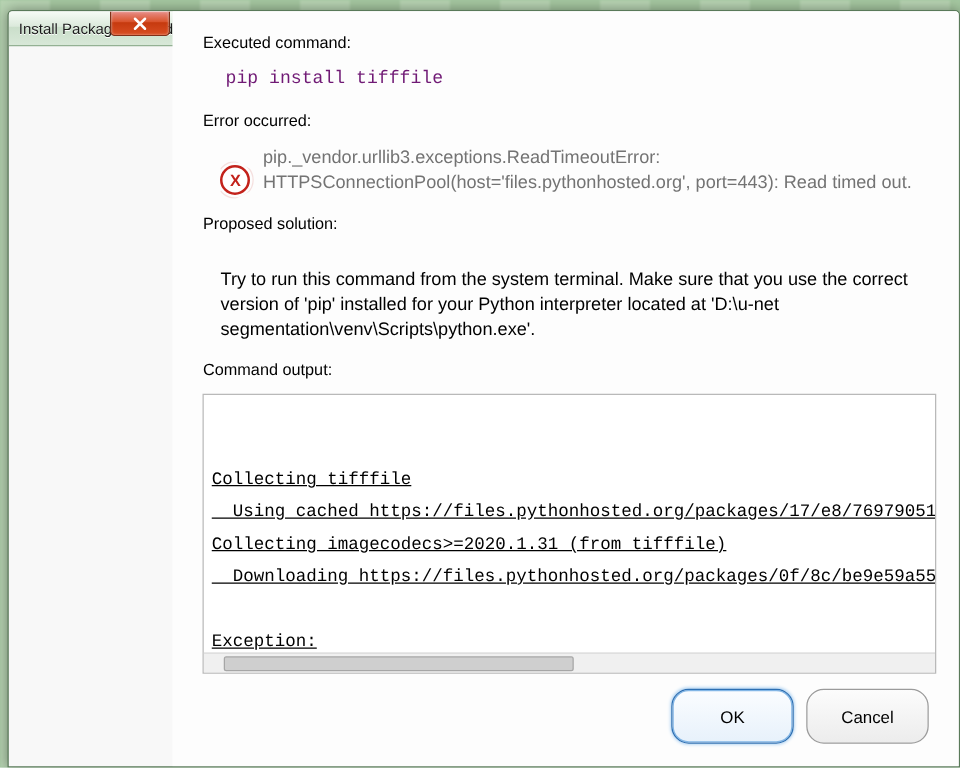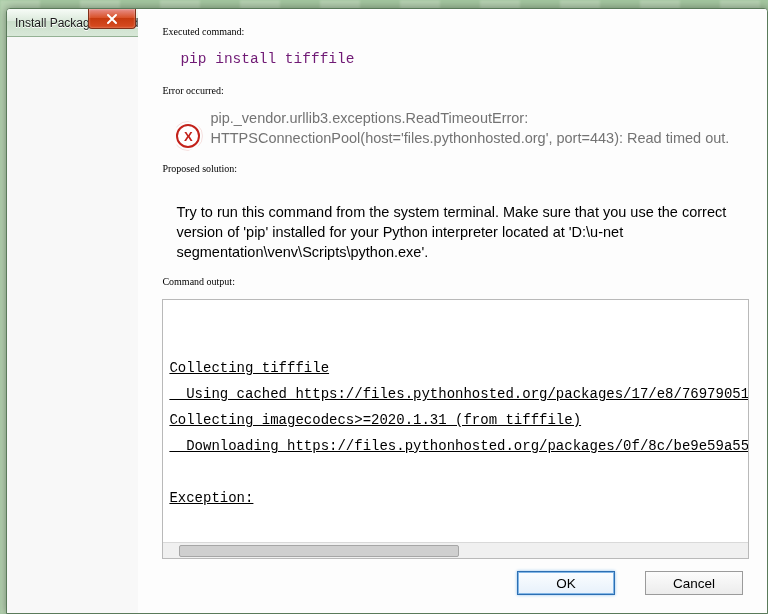--- a/index.html
+++ b/index.html
@@ -64,24 +64,23 @@
     .content {
       flex: 1;
       background: #fdfdfd;
       padding: 12px 18px 8px 24px;
       overflow: hidden;
       display: flex;
       flex-direction: column;
       border-top: 1px solid #fff;
     }
     .section-label {
-      font-size: 10px;
+      font-size: 13px;
       color: #000;
       margin: 4px 0 8px 0;
-      font-family: Liberation Serif, serif;
     }
     .command-line {
       font-family: "Courier New", monospace;
       font-size: 14.5px;
       color: #701a75;
       margin: 6px 0 14px 18px;
     }
     .error-block {
       display: flex;
       align-items: flex-start;
@@ -161,28 +160,27 @@
       border-radius: 2px;
     }
     .button-row {
       display: flex;
       justify-content: flex-end;
       gap: 10px;
       padding: 12px 6px 10px 0;
     }
     .btn {
       min-width: 98px;
-      height: 24px;
+      height: 44px;
       font-size: 13.5px;
       font-family: inherit;
       border: 1px solid #9b9b9b;
       background: linear-gradient(#fcfcfc, #ececec);
-      border-radius: 0;
+      border-radius: 14px;
       cursor: pointer;
-      margin-left: 20px;
     }
     .btn.primary {
       border: 1px solid #2c6fb3;
       box-shadow: 0 0 0 1px #82b6e6 inset, 0 0 3px #8fc1ed;
       background: linear-gradient(#fbfdff, #e7f1fb);
     }
   </style>
 </head>
 <body>
 <div class="backdrop"></div>

